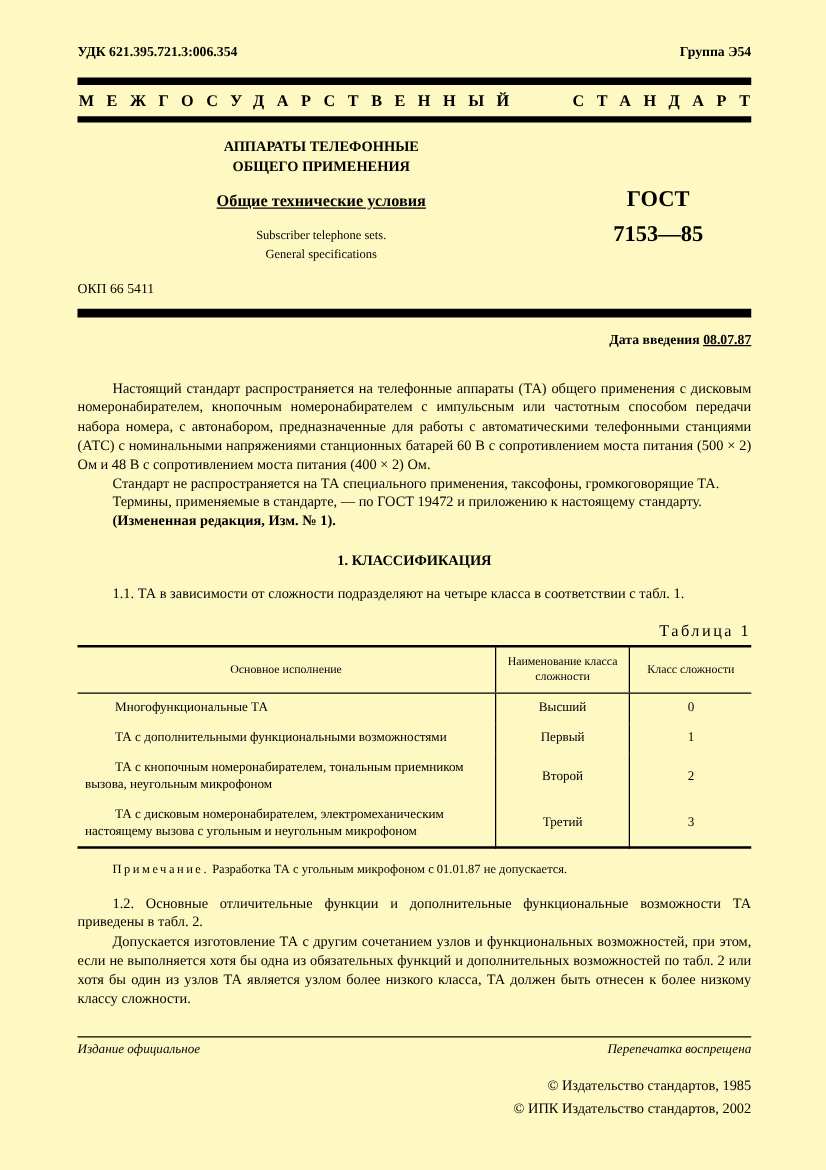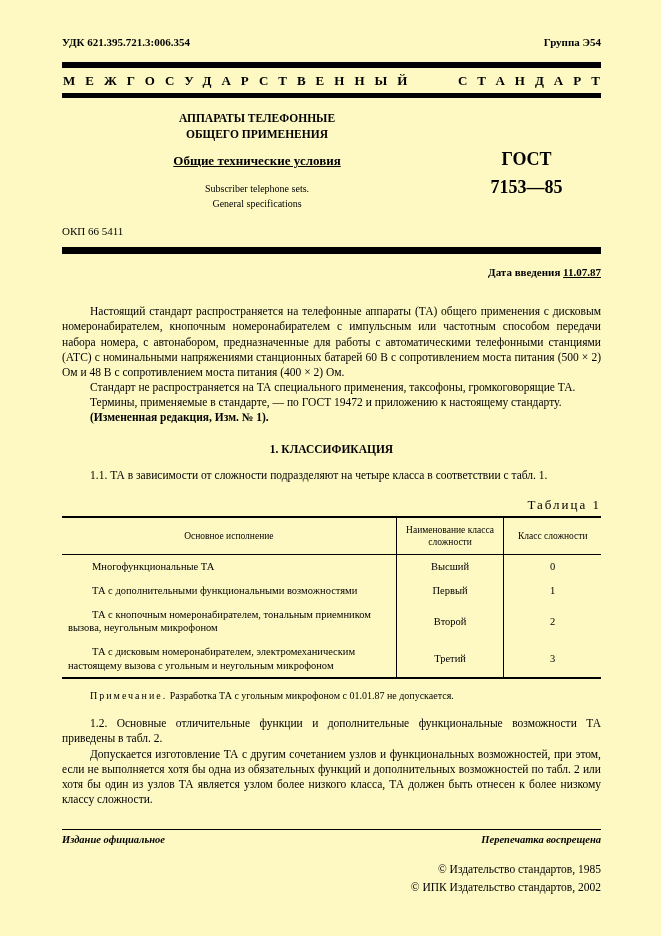--- a/index.html
+++ b/index.html
@@ -66,21 +66,21 @@
   table.cls col.c2 { width: 20%; }
   table.cls col.c3 { width: 18%; }
   table.cls td { padding: 5px 6px; vertical-align: middle; line-height: 1.3; }
   table.cls td.name { text-indent: 24px; text-align: left; }
   table.cls td.center { text-align: center; text-indent: 0; }
   .note { font-size: 10px; margin-top: 10px; text-indent: 28px; line-height: 1.3; }
   .note .nlabel { letter-spacing: 2px; }
   .clause12 { margin-top: 14px; }
   .footer-rule { border-top: 1px solid #000; margin-top: 22px; }
   .footer-labels { display: flex; justify-content: space-between; margin-top: 4px; }
-  .footer-labels span { font-weight: bold; font-style: italic; font-size: 10.5px; }
+  .footer-labels span { font-weight: normal; font-style: italic; font-size: 10.5px; }
   .copyright { text-align: right; font-size: 11.5px; line-height: 1.5; margin-top: 16px; }
 </style>
 </head>
 <body>
 
 <div class="page">
 
   <div class="row-between">
     <span class="small-bold">УДК 621.395.721.3:006.354</span>
     <span class="small-bold">Группа Э54</span>
@@ -110,21 +110,21 @@
       <div class="gost-num">7153—85</div>
     </div>
   </div>
 
   <div class="okp">ОКП 66 5411</div>
 
   <div class="bar bar-thick"></div>
 
   <div class="date-line">
     <span>Дата введения</span>
-    <span class="dval">11.07.87</span>
+    <span class="dval">08.07.87</span>
   </div>
 
   <p class="body-text mt-first">Настоящий стандарт распространяется на телефонные аппараты (ТА) общего применения с дисковым номеронабирателем, кнопочным номеронабирателем с импульсным или частотным способом передачи набора номера, с автонабором, предназначенные для работы с автоматическими телефонными станциями (АТС) с номинальными напряжениями станционных батарей 60 В с сопротивлением моста питания (500 × 2) Ом и 48 В с сопротивлением моста питания (400 × 2) Ом.</p>
   <p class="body-text">Стандарт не распространяется на ТА специального применения, таксофоны, громкоговорящие ТА.</p>
   <p class="body-text">Термины, применяемые в стандарте, — по ГОСТ 19472 и приложению к настоящему стандарту.</p>
   <p class="body-text b">(Измененная редакция, Изм. № 1).</p>
 
   <div class="section-heading">1. КЛАССИФИКАЦИЯ</div>
 
   <p class="body-text">1.1. ТА в зависимости от сложности подразделяют на четыре класса в соответствии с табл. 1.</p>

